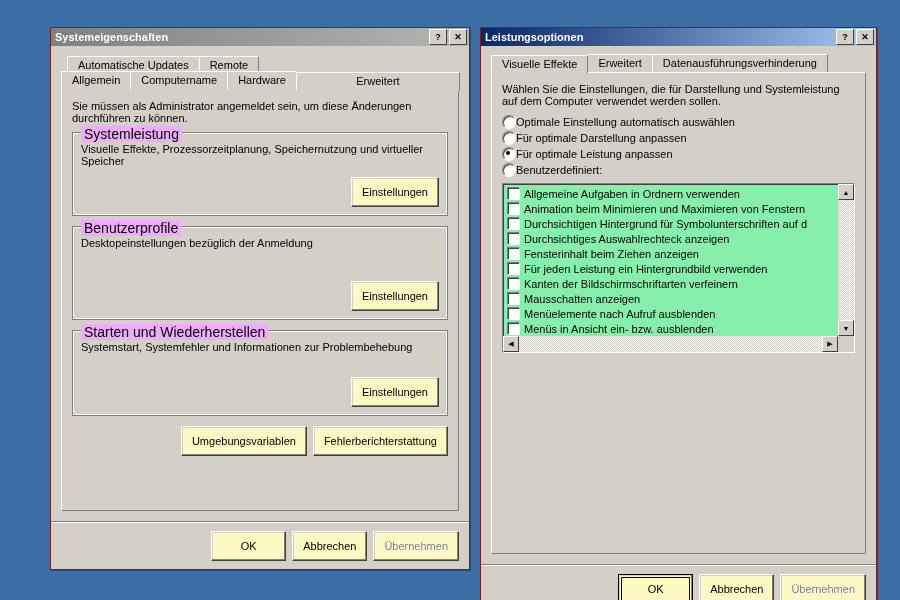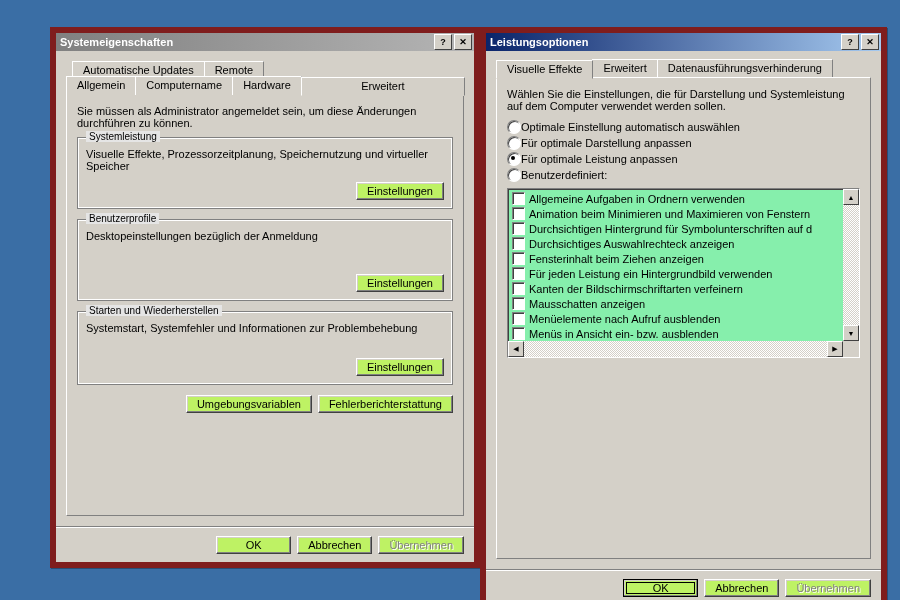--- a/index.html
+++ b/index.html
@@ -9,21 +9,21 @@
     height: 600px;
     background: #3a6ea5;
     font-family: Tahoma, sans-serif;
     font-size: 11px;
     overflow: hidden;
     position: relative;
   }
   .dialog {
     position: absolute;
     background: #d4d0c8;
-    border: 6px solid #7f1d1d;
+    border: 1px solid #7f1d1d;
     box-shadow: 1px 1px 0 rgba(0,0,0,0.3);
   }
   .titlebar {
     height: 18px;
     display: flex;
     align-items: center;
     padding: 0 2px;
     color: #fff;
     font-weight: bold;
     font-size: 11px;
@@ -96,31 +96,31 @@
     border: 1px solid #808080;
     box-shadow: inset -1px -1px 0 #fff, inset 1px 1px 0 #fff;
     padding: 10px 8px 8px 8px;
     margin-bottom: 10px;
     position: relative;
   }
   .group-title {
     position: absolute;
     top: -7px;
     left: 8px;
-    background: #e5e5e5;
+    background: #f0abfc;
     padding: 0 3px;
-    font-size: 10px;
+    font-size: 14px;
   }
   .group-text { font-size: 11px; margin-bottom: 10px; }
   .btn {
-    background: #bef264;
+    background: #fef9c3;
     border: 1px solid;
     border-color: #fff #404040 #404040 #fff;
     box-shadow: inset -1px -1px 0 #808080, inset 1px 1px 0 #d4d0c8;
-    padding: 2px 10px;
+    padding: 8px 10px;
     font-size: 11px;
     font-family: inherit;
     min-width: 75px;
     cursor: default;
   }
   .btn.focus { outline: 1px solid #000; outline-offset: -4px; border: 1px solid #000; }
   .btn.disabled { color: #808080; text-shadow: 1px 1px 0 #fff; }
   .row-right { display: flex; justify-content: flex-end; gap: 6px; }
   .bottom-bar {
     display: flex;

